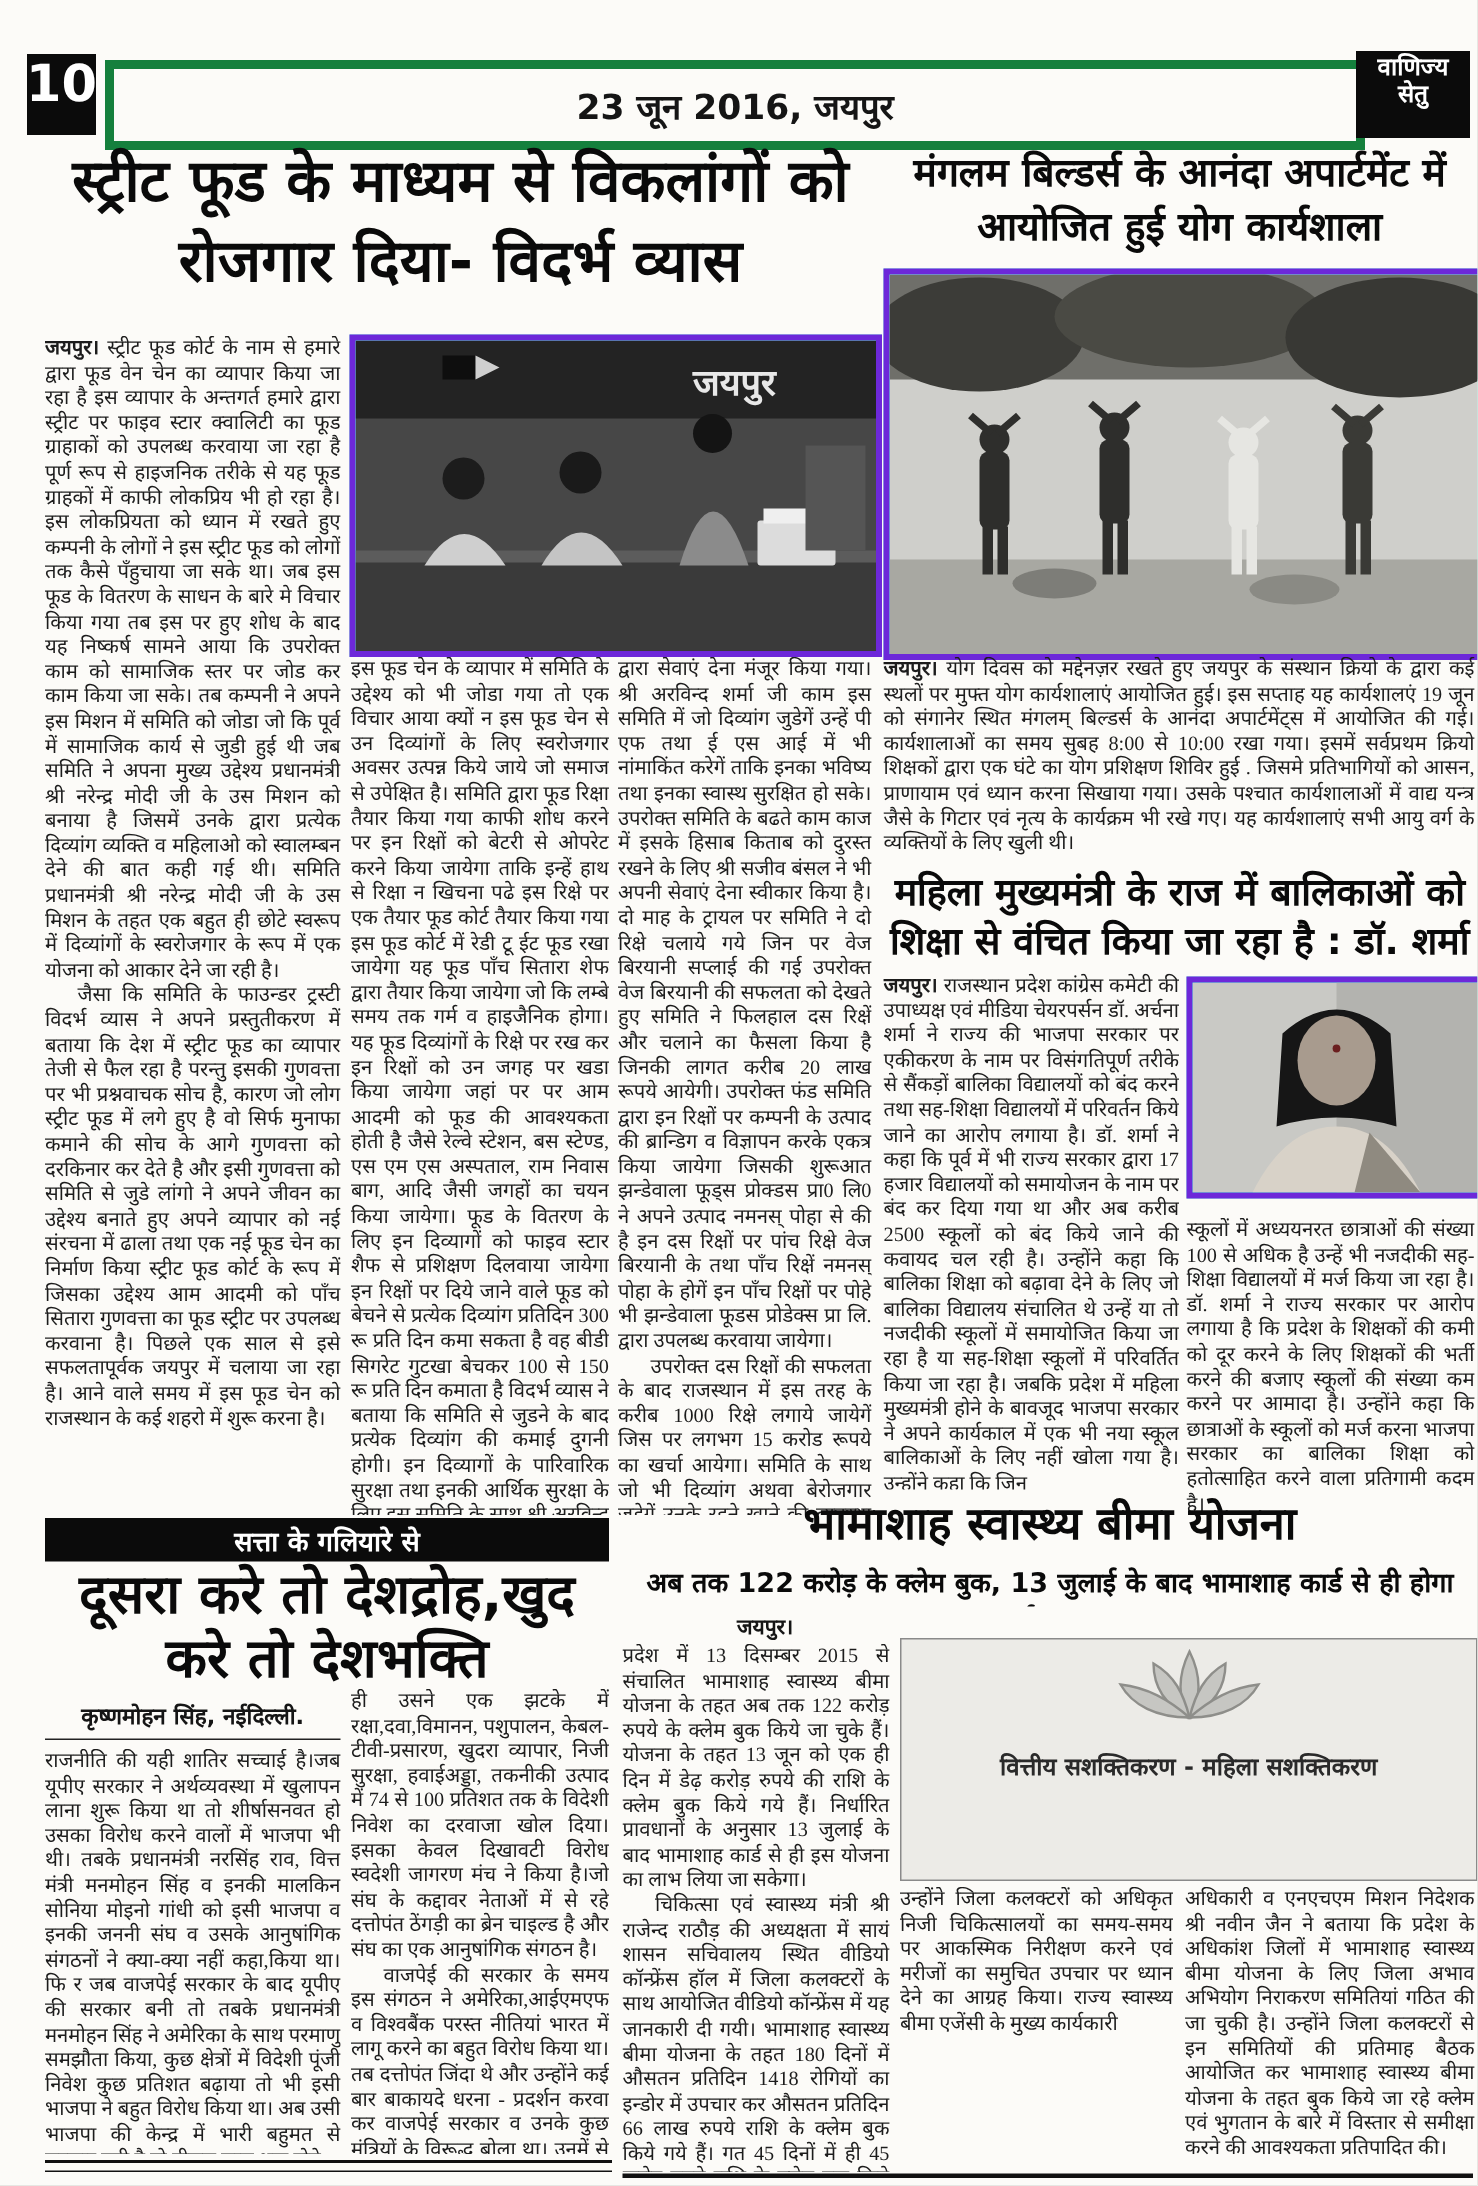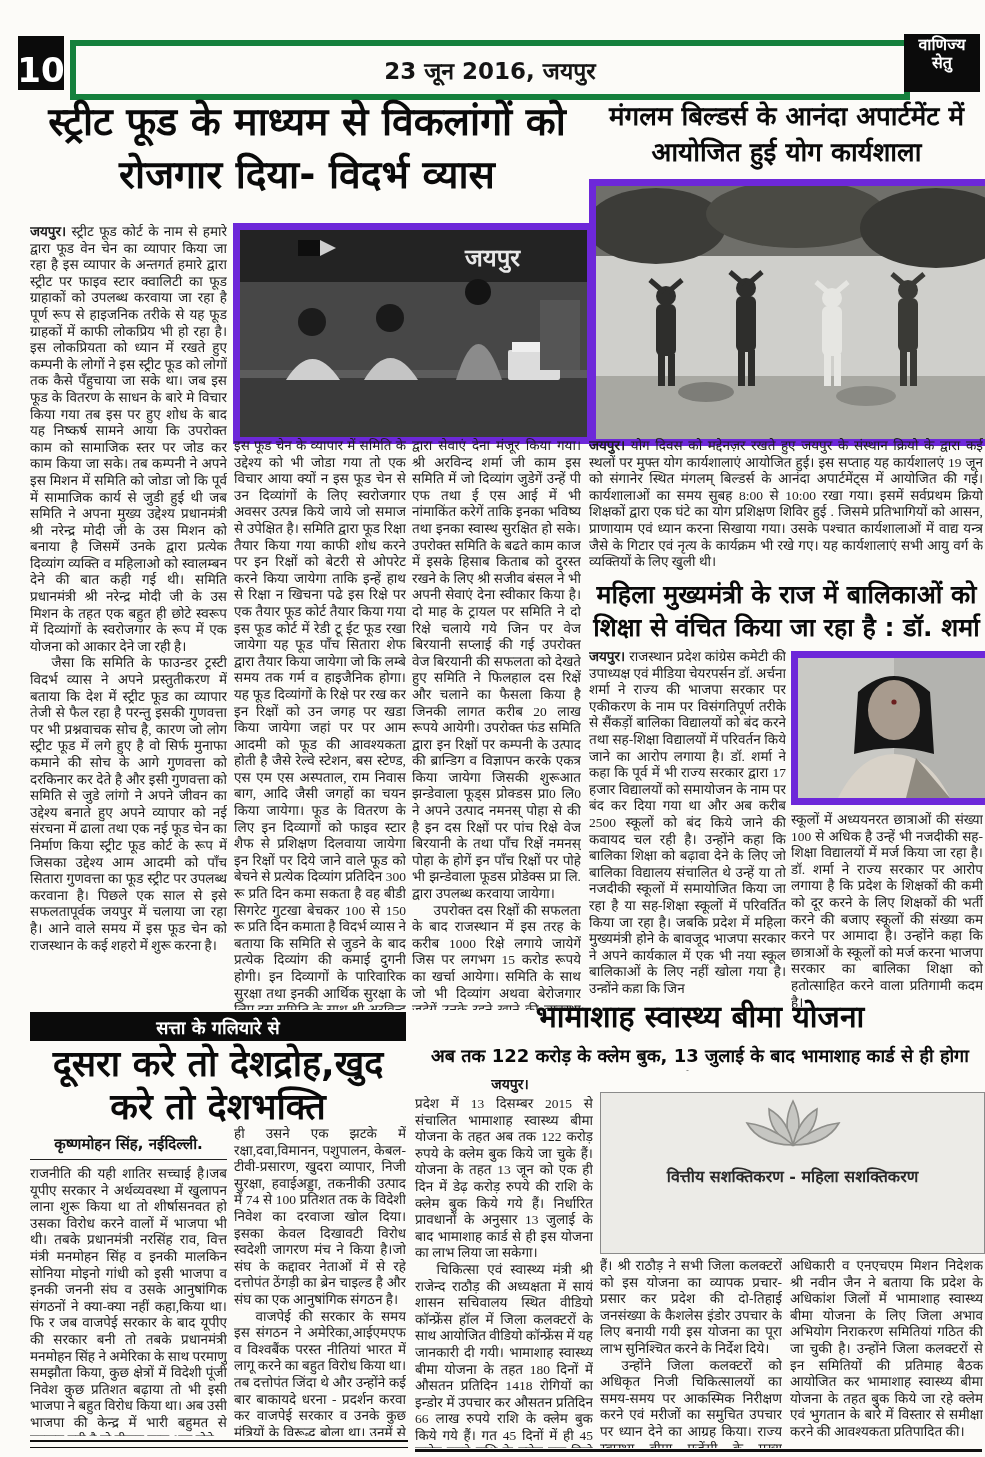--- a/index.html
+++ b/index.html
@@ -8,21 +8,21 @@
     width:985px;height:1457px;
     margin:0 auto;
     background:#fcfbf8;
     font-family:"Liberation Serif", serif;
     color:#151515;
     overflow:hidden;
   }
   .abs{position:absolute;}
   
   .hdr-pgnum{left:18px;top:36px;width:46px;height:54px;background:#0b0b0b;color:#fff;
-    display:flex;align-items:flex-end;justify-content:center;
+    display:flex;align-items:flex-start;justify-content:center;
     font-family:"DejaVu Sans",sans-serif;font-weight:bold;font-size:34px;}
   .hdr-date{left:70px;top:40px;width:828px;height:48px;border:6px solid #15803d;
     display:flex;align-items:center;justify-content:center;
     font-family:"DejaVu Sans",sans-serif;font-weight:bold;font-size:23px;}
   .hdr-mast{left:904px;top:34px;width:76px;height:58px;background:#0b0b0b;color:#fff;
     display:flex;justify-content:center;text-align:center;
     font-family:"DejaVu Sans",sans-serif;font-weight:bold;font-size:16px;line-height:1.15;padding:2px;box-sizing:border-box;}
   
   .headline{font-family:"DejaVu Sans",sans-serif;font-weight:bold;text-align:center;color:#0a0a0a;overflow:hidden;}
   .hl-street{left:28px;top:96px;width:558px;height:124px;font-size:39px;line-height:1.35;}
@@ -30,21 +30,21 @@
   .hl-sharma{left:590px;top:579px;width:393px;height:66px;font-size:25px;line-height:1.3;}
   .hl-corridors{left:30px;top:1042px;width:376px;height:88px;font-size:36px;line-height:1.2;}
   .hl-bhama{left:415px;top:997px;width:570px;height:44px;font-size:30px;line-height:1.3;}
   .sub-bhama{left:415px;top:1043px;width:570px;height:28px;font-size:18px;line-height:1.4;}
   
   .col{font-size:13.5px;line-height:16.6px;text-align:justify;overflow:hidden;color:#1c1c1c;}
   .col p{margin:0;}
   .col p + p{text-indent:1.6em;}
   .dl{font-weight:bold;}
   
-  .photo{border:7px solid #6d28d9;overflow:hidden;background:#5eead4;}
+  .photo{border:4px solid #6d28d9;overflow:hidden;background:#5eead4;}
   .photo svg{display:block;width:100%;height:100%;}
   
   .kicker{left:30px;top:1012px;width:376px;height:29px;background:#0b0b0b;color:#fff;
     display:flex;align-items:center;justify-content:center;
     font-family:"DejaVu Sans",sans-serif;font-weight:bold;font-size:18px;}
   .byline{left:30px;top:1133px;width:197px;height:22px;text-align:center;
     font-weight:bold;font-size:15px;font-family:"DejaVu Sans",sans-serif;}
   .byline-rule{left:30px;top:1159px;width:197px;height:1px;background:#222;}
   .double-rule{left:30px;top:1440px;width:378px;height:5px;border-top:2px solid #111;border-bottom:1px solid #111;}
   .bhama-rule{left:415px;top:1449px;width:567px;height:3px;background:#111;}
@@ -205,21 +205,20 @@
       </g>
     </svg>
     <div class="logo-tag">वित्तीय सशक्तिकरण - महिला सशक्तिकरण</div>
   </div>
 
   <div class="abs col" style="left:415px;top:1096px;width:178px;height:352px;">
     <p>प्रदेश में 13 दिसम्बर 2015 से संचालित भामाशाह स्वास्थ्य बीमा योजना के तहत अब तक 122 करोड़ रुपये के क्लेम बुक किये जा चुके हैं। योजना के तहत 13 जून को एक ही दिन में डेढ़ करोड़ रुपये की राशि के क्लेम बुक किये गये हैं। निर्धारित प्रावधानों के अनुसार 13 जुलाई के बाद भामाशाह कार्ड से ही इस योजना का लाभ लिया जा सकेगा।</p>
     <p>चिकित्सा एवं स्वास्थ्य मंत्री श्री राजेन्द राठौड़ की अध्यक्षता में सायं शासन सचिवालय स्थित वीडियो कॉन्फ्रेंस हॉल में जिला कलक्टरों के साथ आयोजित वीडियो कॉन्फ्रेंस में यह जानकारी दी गयी। भामाशाह स्वास्थ्य बीमा योजना के तहत 180 दिनों में औसतन प्रतिदिन 1418 रोगियों का इन्डोर में उपचार कर औसतन प्रतिदिन 66 लाख रुपये राशि के क्लेम बुक किये गये हैं। गत 45 दिनों में ही 45 करोड़ रुपये राशि के क्लेम बुक किये जा चुके</p>
   </div>
   <div class="abs col" style="left:600px;top:1258px;width:182px;height:190px;">
-    <p>हैं। श्री राठौड़ ने सभी जिला कलक्टरों को इस योजना का व्यापक प्रचार-प्रसार कर प्रदेश की दो-तिहाई जनसंख्या के कैशलेस इंडोर उपचार के लिए बनायी गयी इस योजना का पूरा लाभ सुनिश्चित करने के निर्देश दिये।</p>
     <p>उन्होंने जिला कलक्टरों को अधिकृत निजी चिकित्सालयों का समय-समय पर आकस्मिक निरीक्षण करने एवं मरीजों का समुचित उपचार पर ध्यान देने का आग्रह किया। राज्य स्वास्थ्य बीमा एजेंसी के मुख्य कार्यकारी</p>
   </div>
   <div class="abs col" style="left:790px;top:1258px;width:193px;height:190px;">
     <p>अधिकारी व एनएचएम मिशन निदेशक श्री नवीन जैन ने बताया कि प्रदेश के अधिकांश जिलों में भामाशाह स्वास्थ्य बीमा योजना के लिए जिला अभाव अभियोग निराकरण समितियां गठित की जा चुकी है। उन्होंने जिला कलक्टरों से इन समितियों की प्रतिमाह बैठक आयोजित कर भामाशाह स्वास्थ्य बीमा योजना के तहत बुक किये जा रहे क्लेम एवं भुगतान के बारे में विस्तार से समीक्षा करने की आवश्यकता प्रतिपादित की।</p>
   </div>
   <div class="abs bhama-rule"></div>
 
 </div>
 
 </body></html>

